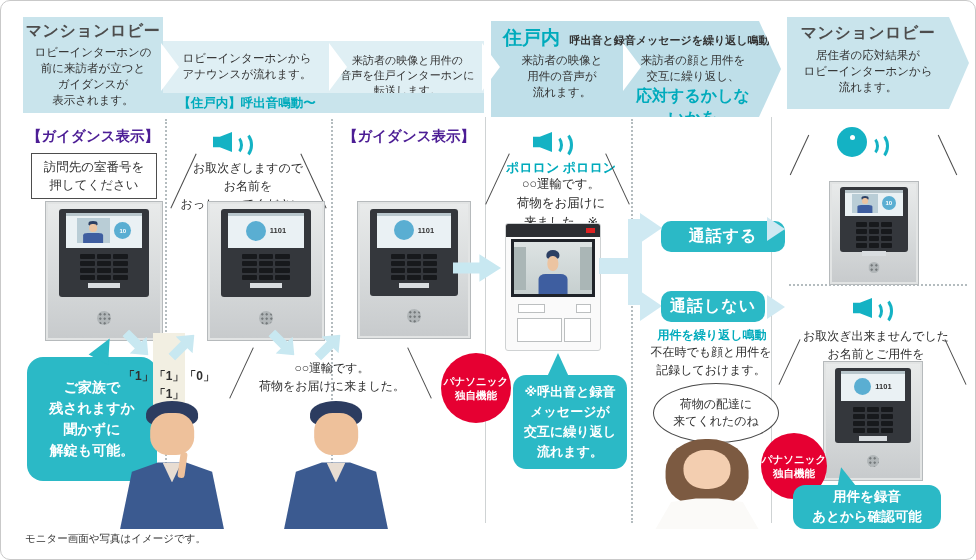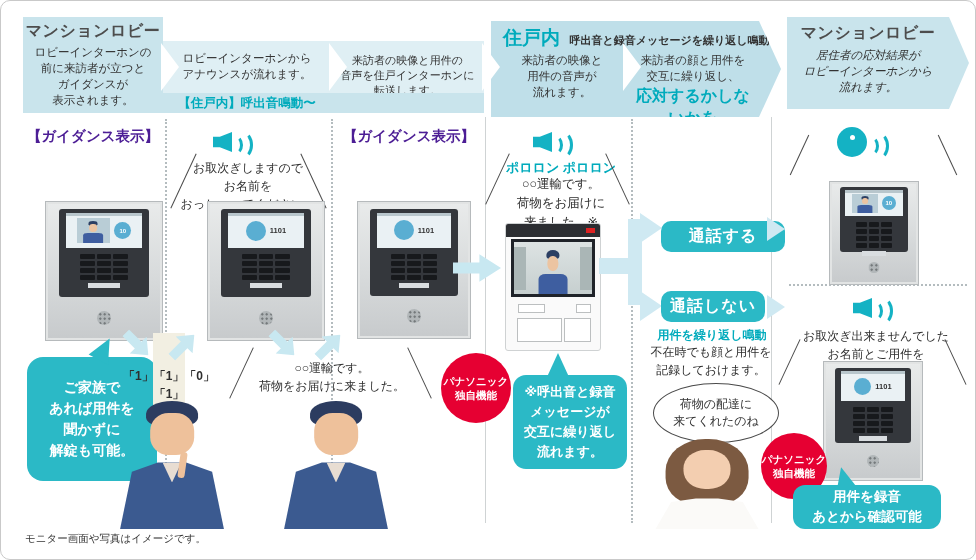--- a/index.html
+++ b/index.html
@@ -171,38 +171,40 @@
     <div class="abs ctr" style="left:138px;top:32px;width:128px;">
       <div class="band-body preline">来訪者の顔と用件を
 交互に繰り返し、</div>
       <div class="teal-txt preline" style="font-size:16px;line-height:1.38;">応対するかしないかを
 決められます。</div>
     </div>
   </div>
 
   <div class="band band-dark" style="left:786px;top:16px;width:182px;height:92px;clip-path:polygon(0 0,162px 0,100% 50%,162px 100%,0 100%);">
     <div class="band-title ctr" style="width:162px;padding-top:6px;">マンションロビー</div>
-    <div class="band-body ctr preline" style="width:162px;padding-top:4px;font-style:italic;">居住者の応対結果が
+    <div class="band-body ctr preline" style="width:162px;padding-top:4px;">居住者の応対結果が
 ロビーインターホンから
 流れます。</div>
   </div>
 
   <div class="chev" style="left:160px;top:42px;"></div>
   <div class="chev" style="left:328px;top:42px;"></div>
   <div class="chev" style="left:481px;top:42px;"></div>
   <div class="chev" style="left:622px;top:42px;"></div>
 
   <div class="vdot" style="left:164px;top:118px;height:404px;"></div>
   <div class="vdot" style="left:330px;top:118px;height:404px;"></div>
   <div class="vdot" style="left:630px;top:118px;height:404px;"></div>
   <div class="vsol" style="left:484px;top:116px;height:406px;"></div>
   <div class="vsol" style="left:770px;top:116px;height:406px;"></div>
   <div class="hdot" style="left:788px;top:283px;width:178px;"></div>
 
   <div class="guide-label abs" style="left:22px;top:126px;width:140px;">【ガイダンス表示】</div>
+  <div class="whitebox abs preline" style="left:30px;top:152px;width:126px;height:46px;">訪問先の室番号を
+押してください</div>
 
   <div class="device" style="left:44px;top:200px;width:116px;height:138px;">
     <div class="d-unit">
       <div class="d-screen">
         <div class="d-strip"></div>
         <div class="d-vid">
           <div class="mini-fig" style="left:18%;top:12%;width:64%;height:88%;">
             <span class="mf-cap"></span>
               <span class="mf-face"></span>
               <span class="mf-body"></span>
@@ -223,21 +225,21 @@
           <span class="d-key"></span>
           <span class="d-key"></span>
           <span class="d-key"></span>
         </div>
       <div class="d-bar"></div>
     </div>
     <div class="d-spk"></div>
   </div>
 
   <div class="tealbubble preline" style="left:26px;top:356px;width:130px;height:124px;font-size:14px;line-height:1.5;">ご家族で
-あれば用件を
+残されますか
 聞かずに
 解錠も可能。</div>
   <div class="tail-up" style="left:92px;top:336px;transform:rotate(28deg);"></div>
 
   <div class="keysbg" style="left:152px;top:332px;width:32px;height:72px;"></div>
   <div class="barrow" style="left:120px;top:330px;width:32px;height:26px;transform:rotate(45deg);"></div>
   <div class="barrow" style="left:166px;top:332px;width:32px;height:26px;transform:rotate(-45deg);"></div>
   <div class="ann abs preline" style="left:116px;top:366px;width:104px;font-weight:bold;">「1」「1」「0」「1」
 「呼出」</div>
 

